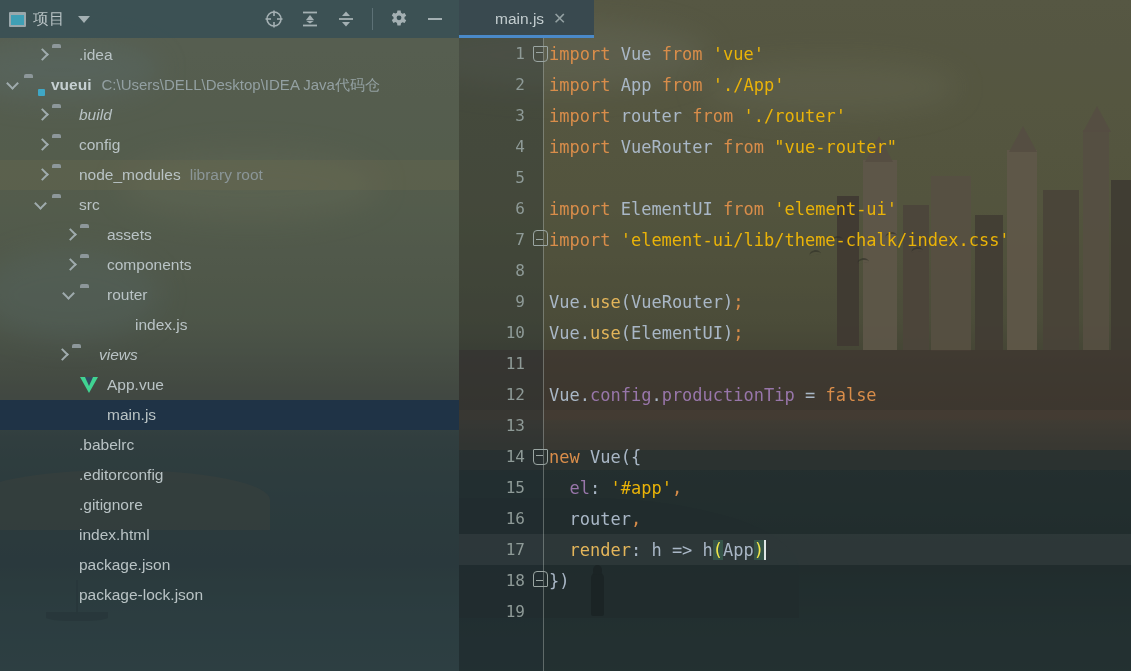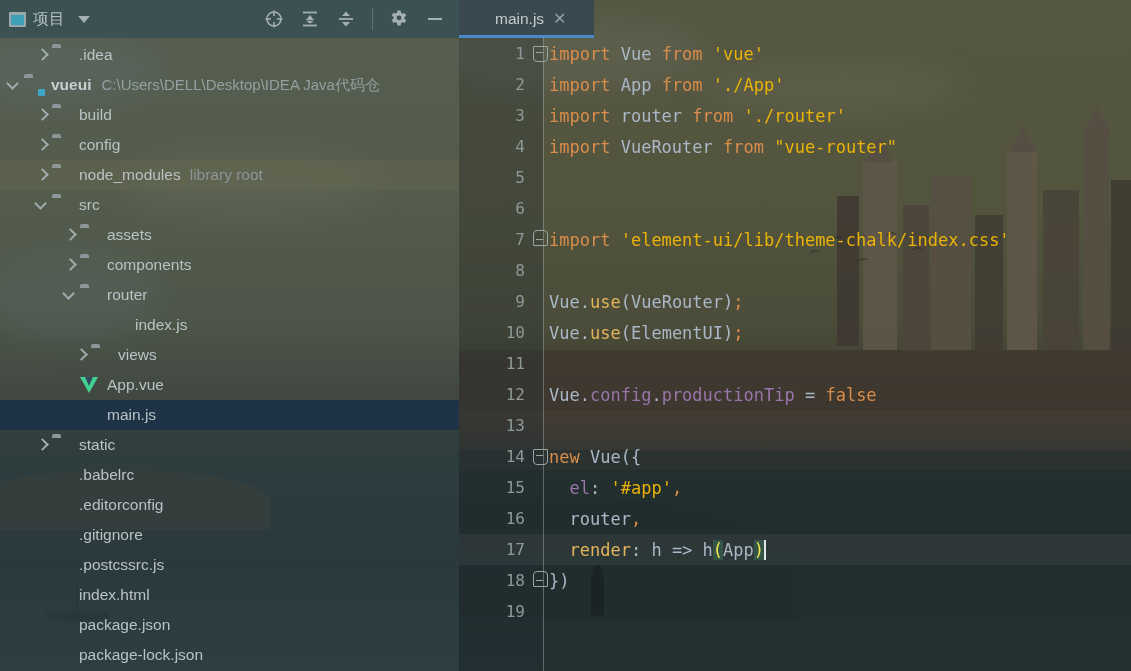--- a/index.html
+++ b/index.html
@@ -340,21 +340,21 @@
             <span class="arrow right"></span>
             <span class="ficon"><span class="ic-folder"></span></span>
             <span class="rowname">.idea</span>
           </div>
           <div class="row" style="padding-left: 6px;">
             <span class="arrow down"></span>
             <span class="ficon"><span class="ic-folder src-mark"></span></span>
             <span class="rowname bold">vueui</span>
             <span class="rowpath">C:\Users\DELL\Desktop\IDEA Java代码仓</span>
           </div>
-          <div class="row" style="padding-left: 34px;">
+          <div class="row" style="padding-left: 34px; font-style: italic;">
             <span class="arrow right"></span>
             <span class="ficon"><span class="ic-folder"></span></span>
             <span class="rowname">build</span>
           </div>
           <div class="row" style="padding-left: 34px;">
             <span class="arrow right"></span>
             <span class="ficon"><span class="ic-folder"></span></span>
             <span class="rowname">config</span>
           </div>
           <div class="row tint" style="padding-left: 34px;">
@@ -381,59 +381,49 @@
           <div class="row" style="padding-left: 62px;">
             <span class="arrow down"></span>
             <span class="ficon"><span class="ic-folder"></span></span>
             <span class="rowname">router</span>
           </div>
           <div class="row" style="padding-left: 90px;">
             <span class="arrow none"></span>
             <span class="ficon"><span class="ic-file"><span class="badge js">JS</span></span></span>
             <span class="rowname">index.js</span>
           </div>
-          <div class="row" style="padding-left: 73px;">
+          <div class="row" style="padding-left: 54px; font-style: italic;">
             <span class="arrow right"></span>
             <span class="ficon"><span class="ic-folder"></span></span>
             <span class="rowname">views</span>
           </div>
           <div class="row" style="padding-left: 62px;">
             <span class="arrow none"></span>
             <span class="ficon"><span class="ic-vue"></span></span>
             <span class="rowname">App.vue</span>
           </div>
           <div class="row selected" style="padding-left: 62px;">
             <span class="arrow none"></span>
             <span class="ficon"><span class="ic-file"><span class="badge js">JS</span></span></span>
             <span class="rowname">main.js</span>
           </div>
           <div class="row" style="padding-left: 34px;">
-            <span class="arrow right"></span>
-            <span class="ficon"><span class="ic-folder"></span></span>
-            <span class="rowname">static</span>
-          </div>
-          <div class="row" style="padding-left: 34px;">
             <span class="arrow none"></span>
             <span class="ficon"><span class="ic-json"></span></span>
             <span class="rowname">.babelrc</span>
           </div>
           <div class="row" style="padding-left: 34px;">
             <span class="arrow none"></span>
             <span class="ficon"><span class="ic-cog"></span></span>
             <span class="rowname">.editorconfig</span>
           </div>
           <div class="row" style="padding-left: 34px;">
             <span class="arrow none"></span>
             <span class="ficon"><span class="ic-json ic-git"></span></span>
             <span class="rowname">.gitignore</span>
-          </div>
-          <div class="row" style="padding-left: 34px;">
-            <span class="arrow none"></span>
-            <span class="ficon"><span class="ic-file"><span class="badge js">JS</span></span></span>
-            <span class="rowname">.postcssrc.js</span>
           </div>
           <div class="row" style="padding-left: 34px;">
             <span class="arrow none"></span>
             <span class="ficon"><span class="ic-file"><span class="badge html">H</span></span></span>
             <span class="rowname">index.html</span>
           </div>
           <div class="row" style="padding-left: 34px;">
             <span class="arrow none"></span>
             <span class="ficon"><span class="ic-json"></span></span>
             <span class="rowname">package.json</span>
@@ -494,21 +484,21 @@
 
     <div class="code-area">
       <div class="gutter-shade"></div>
       <div class="fold-line"></div>
       <div class="lines" id="code-lines">
           <div class="cline"><span class="lnum">1</span><span class="fold minus"></span><span class="ctext"><span class="kw">import</span><span class="pun"> </span><span class="id">Vue</span><span class="pun"> </span><span class="kw">from</span><span class="pun"> </span><span class="str">'vue'</span></span></div>
           <div class="cline"><span class="lnum">2</span><span class="fold "></span><span class="ctext"><span class="kw">import</span><span class="pun"> </span><span class="id">App</span><span class="pun"> </span><span class="kw">from</span><span class="pun"> </span><span class="str">'./App'</span></span></div>
           <div class="cline"><span class="lnum">3</span><span class="fold "></span><span class="ctext"><span class="kw">import</span><span class="pun"> </span><span class="id">router</span><span class="pun"> </span><span class="kw">from</span><span class="pun"> </span><span class="str">'./router'</span></span></div>
           <div class="cline"><span class="lnum">4</span><span class="fold "></span><span class="ctext"><span class="kw">import</span><span class="pun"> </span><span class="id">VueRouter</span><span class="pun"> </span><span class="kw">from</span><span class="pun"> </span><span class="str">"vue-router"</span></span></div>
           <div class="cline"><span class="lnum">5</span><span class="fold "></span><span class="ctext"></span></div>
-          <div class="cline"><span class="lnum">6</span><span class="fold "></span></div>
+          <div class="cline"><span class="lnum">6</span><span class="fold "></span><span class="ctext"><span class="kw">import</span><span class="pun"> </span><span class="id">ElementUI</span><span class="pun"> </span><span class="kw">from</span><span class="pun"> </span><span class="str">'element-ui'</span></span></div>
           <div class="cline"><span class="lnum">7</span><span class="fold end"></span><span class="ctext"><span class="kw">import</span><span class="pun"> </span><span class="str">'element-ui/lib/theme-chalk/index.css'</span></span></div>
           <div class="cline"><span class="lnum">8</span><span class="fold "></span><span class="ctext"></span></div>
           <div class="cline"><span class="lnum">9</span><span class="fold "></span><span class="ctext"><span class="id">Vue</span><span class="pun">.</span><span class="fn">use</span><span class="pun">(</span><span class="id">VueRouter</span><span class="pun">)</span><span class="num">;</span></span></div>
           <div class="cline"><span class="lnum">10</span><span class="fold "></span><span class="ctext"><span class="id">Vue</span><span class="pun">.</span><span class="fn">use</span><span class="pun">(</span><span class="id">ElementUI</span><span class="pun">)</span><span class="num">;</span></span></div>
           <div class="cline"><span class="lnum">11</span><span class="fold "></span><span class="ctext"></span></div>
           <div class="cline"><span class="lnum">12</span><span class="fold "></span><span class="ctext"><span class="id">Vue</span><span class="pun">.</span><span class="prop">config</span><span class="pun">.</span><span class="prop">productionTip</span><span class="pun"> = </span><span class="kw">false</span></span></div>
           <div class="cline"><span class="lnum">13</span><span class="fold "></span><span class="ctext"></span></div>
           <div class="cline"><span class="lnum">14</span><span class="fold minus"></span><span class="ctext"><span class="kw">new</span><span class="pun"> </span><span class="id">Vue</span><span class="pun">({</span></span></div>
           <div class="cline"><span class="lnum">15</span><span class="fold "></span><span class="ctext"><span class="pun">  </span><span class="prop">el</span><span class="pun">: </span><span class="str">'#app'</span><span class="num">,</span></span></div>
           <div class="cline"><span class="lnum">16</span><span class="fold "></span><span class="ctext"><span class="pun">  </span><span class="id">router</span><span class="num">,</span></span></div>

